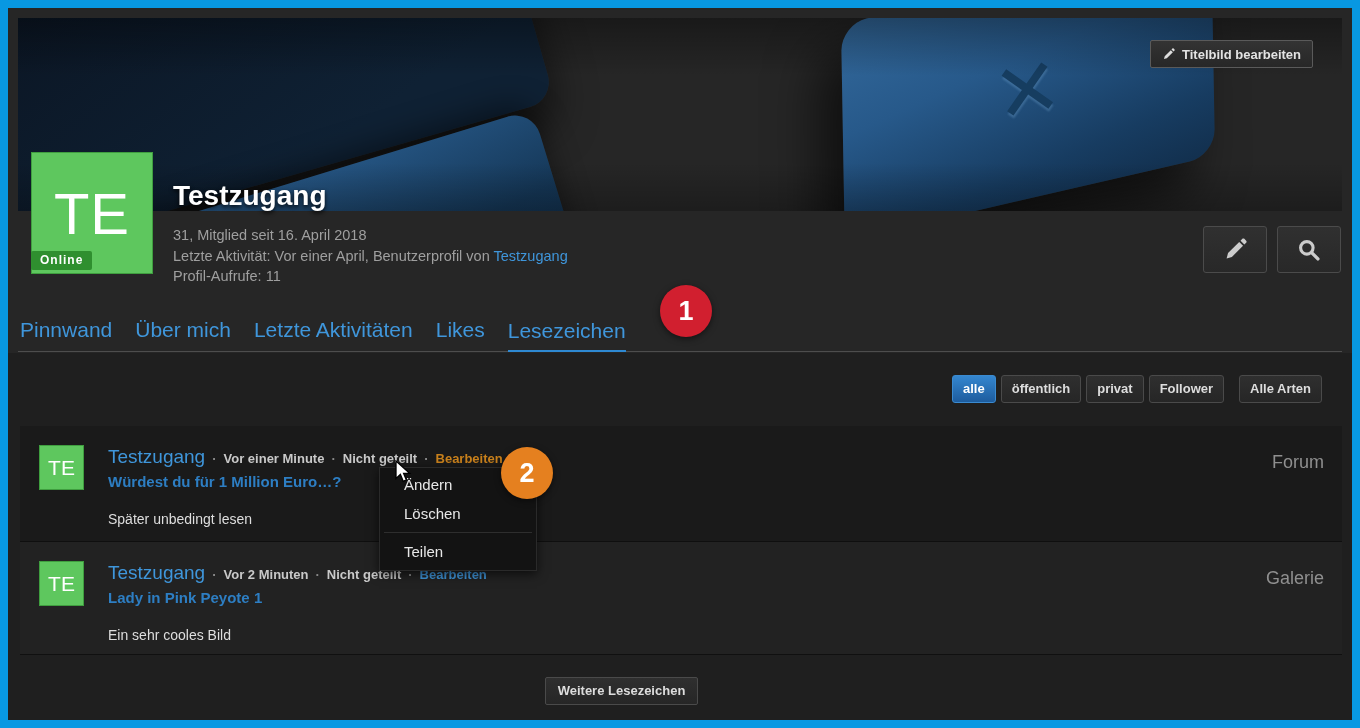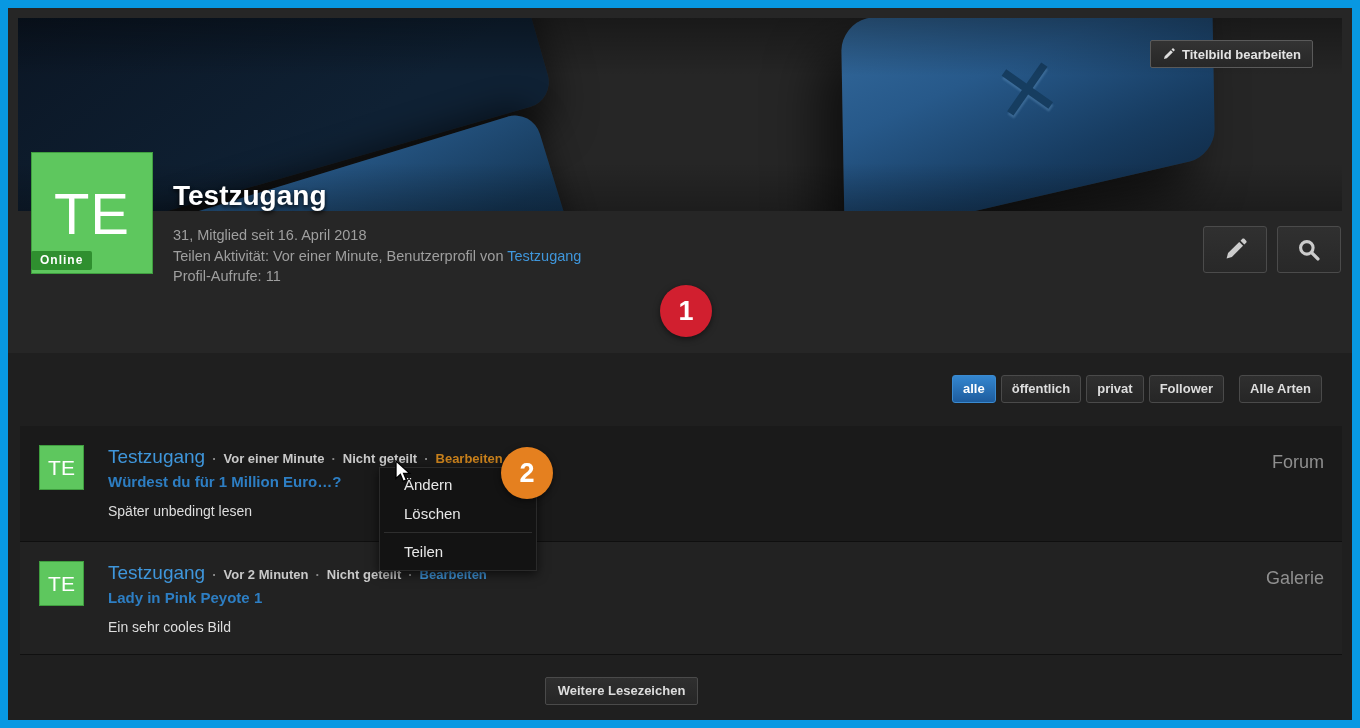--- a/index.html
+++ b/index.html
@@ -100,21 +100,21 @@
     background:var(--avatar_green,#5ec75e);border:1px solid #3f9e3f;box-sizing:border-box;
     display:flex;align-items:center;justify-content:center;color:#fff;font-size:21px;cursor:pointer;
   }
   .item-head{display:flex;align-items:baseline;gap:7px;margin-top:2px;}
   .author-link{font-size:19px;color:var(--accent,#3f96db);text-decoration:none;cursor:pointer;}
   .meta-txt{font-size:13px;font-weight:bold;color:#c9c9c9;}
   .dot{font-size:13px;font-weight:bold;color:#8a8a8a;}
   .edit-link{font-size:13px;font-weight:bold;color:var(--accent,#3f96db);text-decoration:none;cursor:pointer;text-align:right;}
   .edit-link.hovered{color:var(--hover_orange,#c9811c);}
   .item-title{display:inline-block;margin-top:5px;font-size:15px;font-weight:bold;color:var(--link_strong,#2d7ec3);text-decoration:none;cursor:pointer;}
-  .item-desc{margin-top:12px;font-size:14px;color:#dedede;}
+  .item-desc{margin-top:20px;font-size:14px;color:#dedede;}
   .item-source{position:absolute;right:18px;top:26px;font-size:18px;color:#8f8f8f;}
 
   
   .context-menu{
     position:absolute;left:371px;top:459px;width:158px;box-sizing:border-box;z-index:50;
     background:#131313;border:1px solid #2a2a2a;box-shadow:0 3px 10px rgba(0,0,0,.65);
     padding:2px 4px 4px;
   }
   .menu-item{height:29px;line-height:29px;padding:0 20px;font-size:15px;color:#e8e8e8;cursor:pointer;}
   .menu-divider{height:1px;background:#2e2e2e;margin:4px 0;}
@@ -159,37 +159,44 @@
   </div>
 
   <div class="avatar-large">
     <span>TE</span>
     <span class="online-badge">Online</span>
   </div>
   <h1 class="page-title">Testzugang</h1>
   <div class="profile-meta">
     <div>31, Mitglied seit 16. April 2018</div>
     <div>
-      <span>Teilen Aktivität: Vor einer Minute, Benutzerprofil von</span>
+      <span>Letzte Aktivität: Vor einer April, Benutzerprofil von</span>
       <a href="#">Testzugang</a>
     </div>
     <div>Profil-Aufrufe: 11</div>
   </div>
   <button class="icon-btn edit">
     <svg width="24" height="24" viewBox="0 0 20 20">
         <path d="M3 17l1.2-4.4 9.3-9.3 3.2 3.2-9.3 9.3L3 17zm11.6-14.8l1.5-1.5c.5-.5 1.2-.5 1.7 0l1.5 1.5c.5.5.5 1.2 0 1.7l-1.5 1.5-3.2-3.2z" fill="#ccc"></path>
       </svg>
   </button>
   <button class="icon-btn search">
     <svg width="24" height="24" viewBox="0 0 20 20">
         <circle cx="8.2" cy="8.2" r="5.2" fill="none" stroke="#ccc" stroke-width="2.6"></circle>
         <line x1="12.4" y1="12.4" x2="17.4" y2="17.4" stroke="#ccc" stroke-width="2.8" stroke-linecap="round"></line>
       </svg>
   </button>
 
+  <nav class="tabs">
+    <a class="tab" href="#">Pinnwand</a>
+    <a class="tab" href="#">Über mich</a>
+    <a class="tab" href="#">Letzte Aktivitäten</a>
+    <a class="tab" href="#">Likes</a>
+    <a class="tab active" href="#">Lesezeichen</a>
+  </nav>
 
   <div class="filter-bar">
     <button class="filter-btn active">alle</button>
     <button class="filter-btn">öffentlich</button>
     <button class="filter-btn">privat</button>
     <button class="filter-btn">Follower</button>
     <button class="filter-btn types">Alle Arten</button>
   </div>
 
   <div class="bookmark-list">

